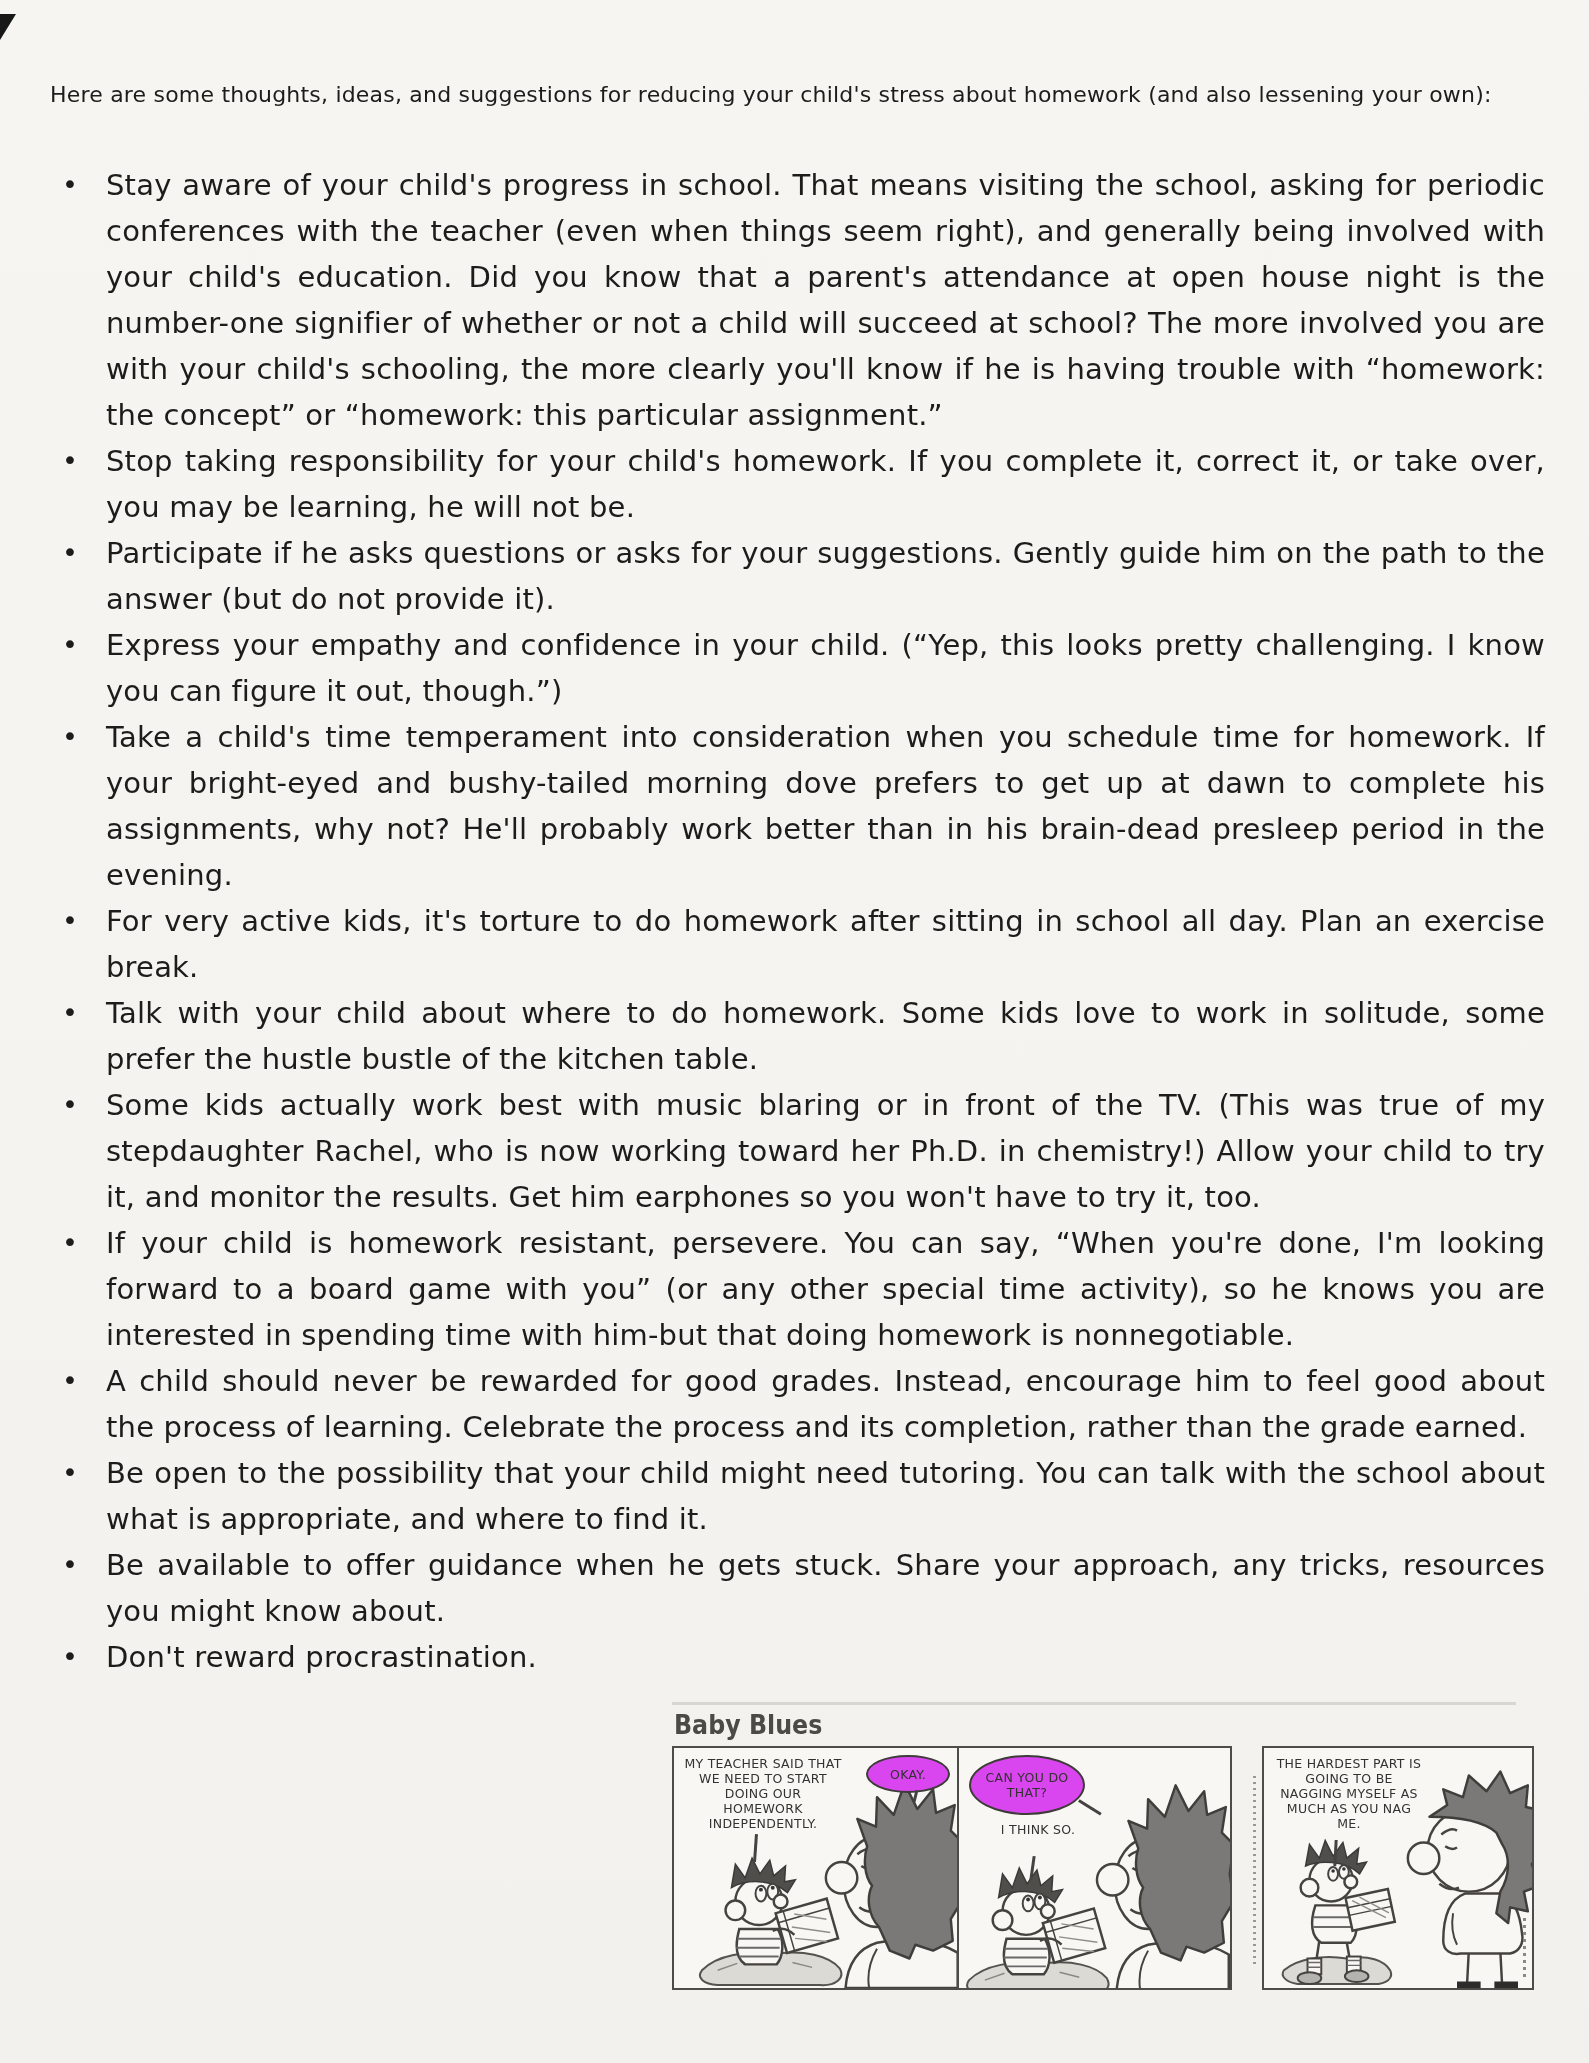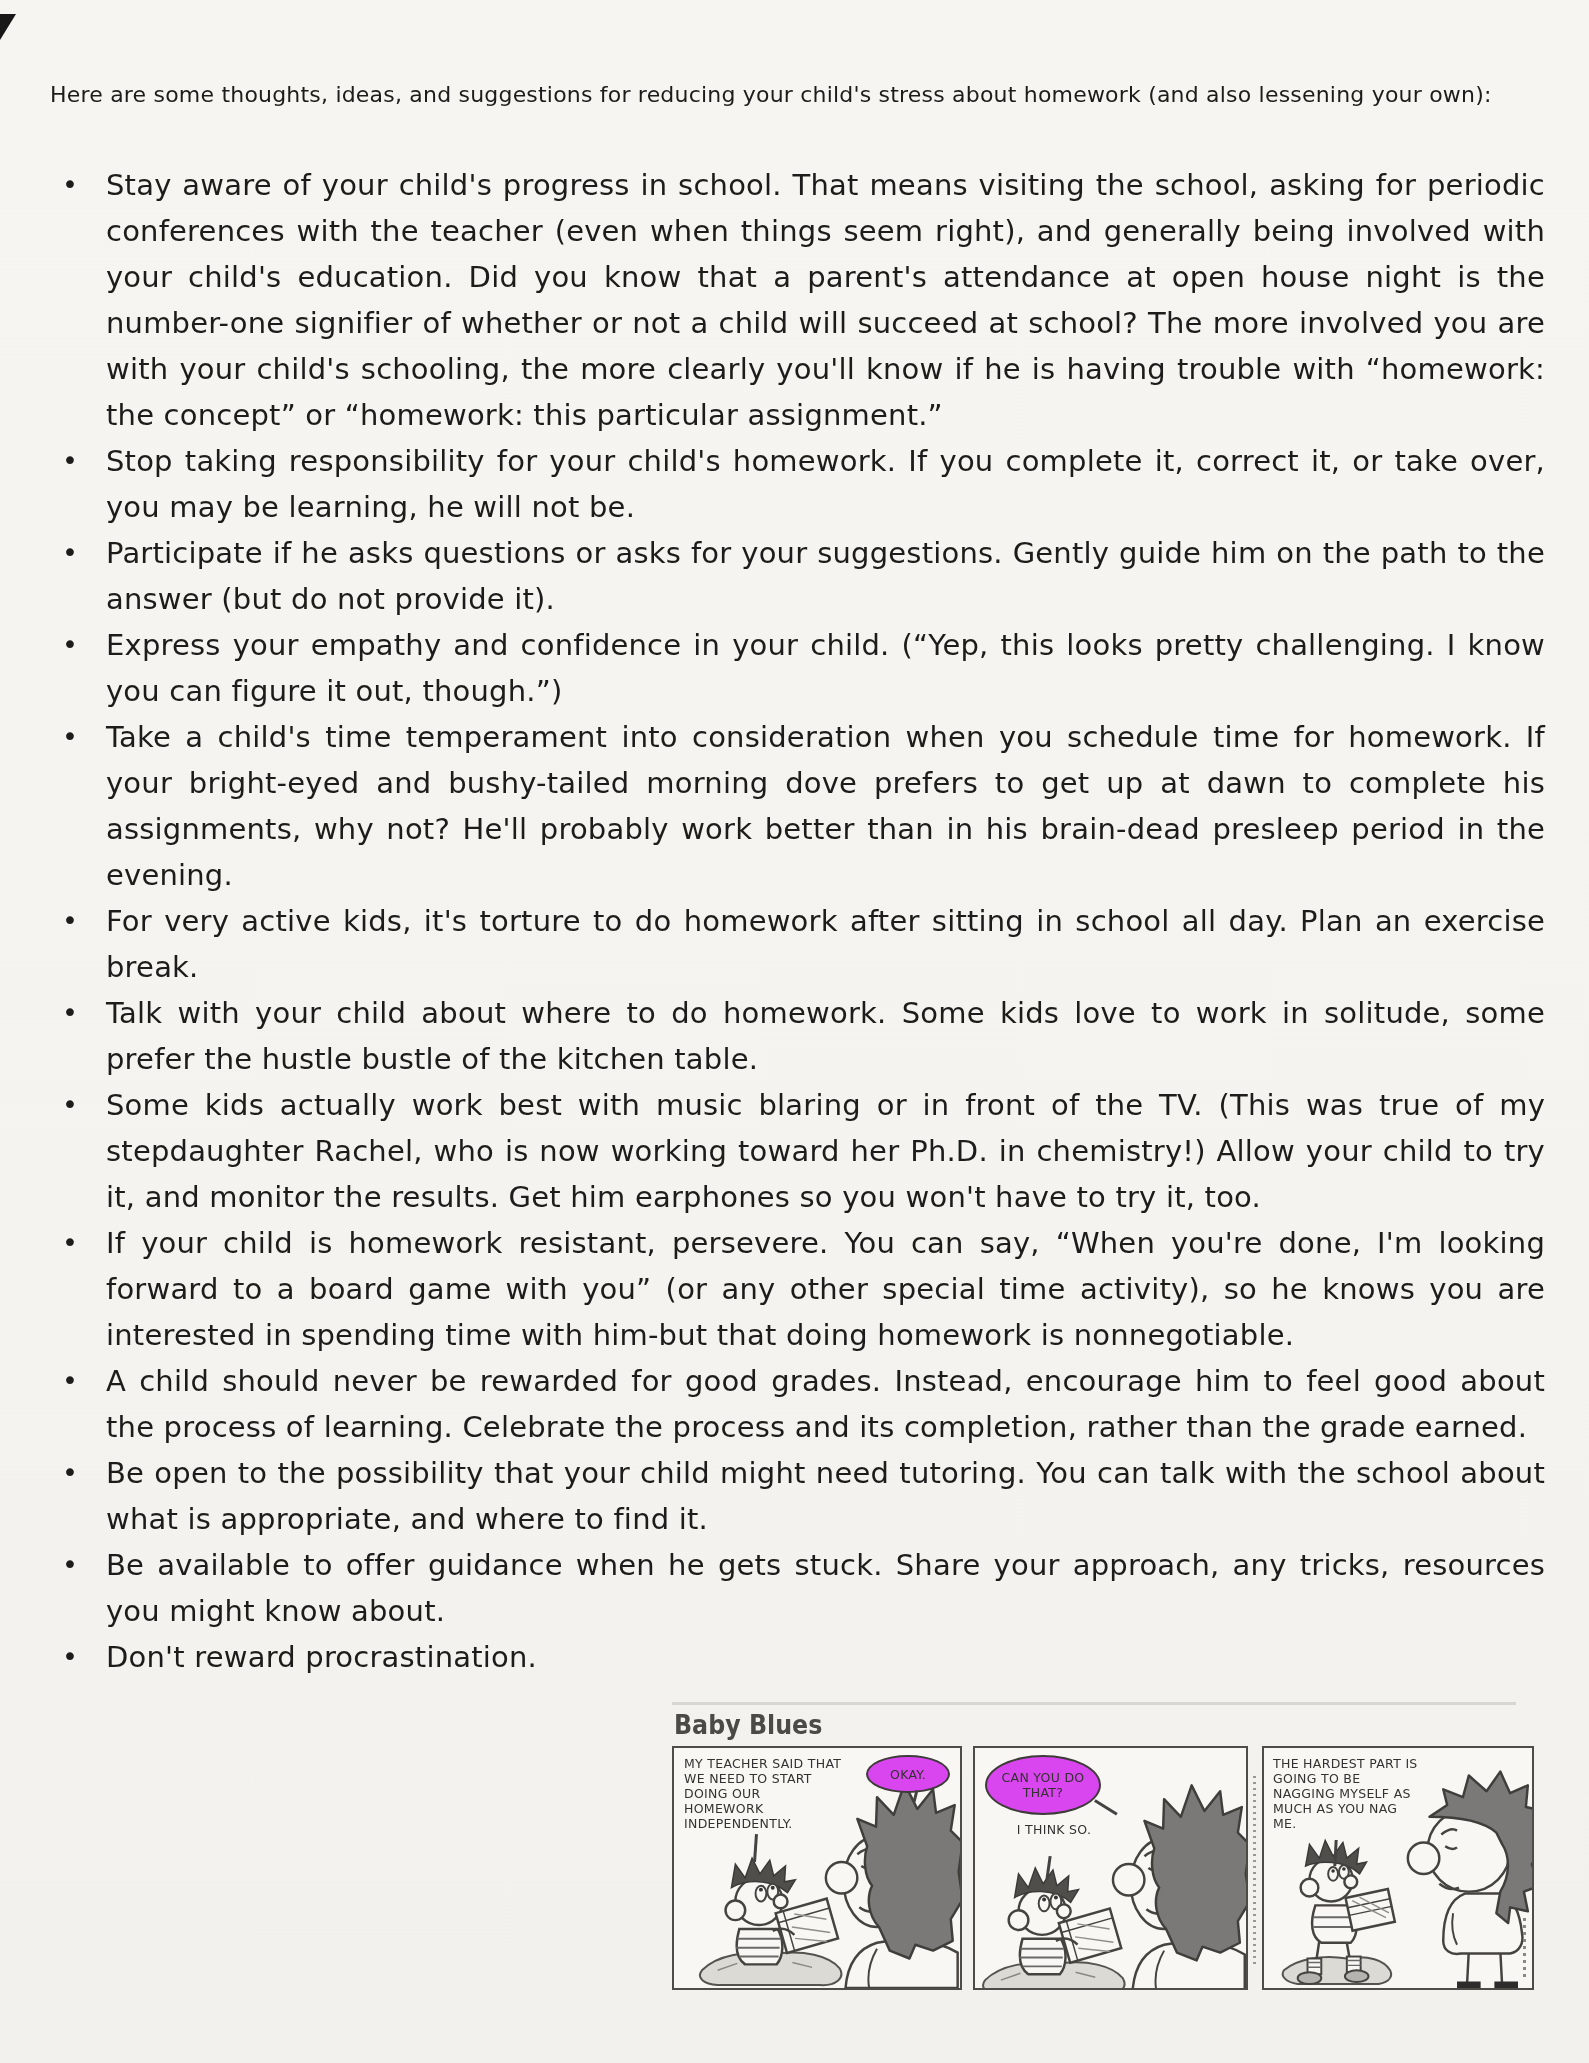--- a/index.html
+++ b/index.html
@@ -56,37 +56,38 @@
     letter-spacing:0;
   }
   .panels { position:absolute; left:0; top:46px; width:862px; height:248px; }
   .panel {
     position:absolute; top:0; height:244px;
     border:2.5px solid #4e4c49;
     background:#f8f7f4;
     box-sizing:border-box;
   }
   .panel-1 { left:0; width:290px; }
-  .panel-2 { left:301px; width:275px; }
+  .panel-2 { left:285px; width:275px; }
   .panel-3 { left:590px; width:272px; }
   .credit-strip {
     position:absolute; left:581px; top:30px; width:3px; height:190px;
     background:repeating-linear-gradient(180deg,#9a9894 0 2px, transparent 2px 6px);
   }
   .signature-strip {
     position:absolute; right:6px; bottom:10px; width:3px; height:60px;
     background:repeating-linear-gradient(180deg,#8a8884 0 3px, transparent 3px 7px);
   }
   .figure-svg { position:absolute; left:0; top:0; width:100%; height:100%; }
   .lettering {
     position:absolute;
     font-family:"DejaVu Sans", sans-serif;
     font-size:12.5px; line-height:15px;
     color:#333230; letter-spacing:0.3px;
     z-index:2;
+    text-align:center;
   }
   .balloon {
     position:absolute;
     border:2.5px solid #3e3c39;
     border-radius:50%;
     background:#d946ef;
     display:flex; align-items:center; justify-content:center;
     text-align:center;
     z-index:2;
   }

